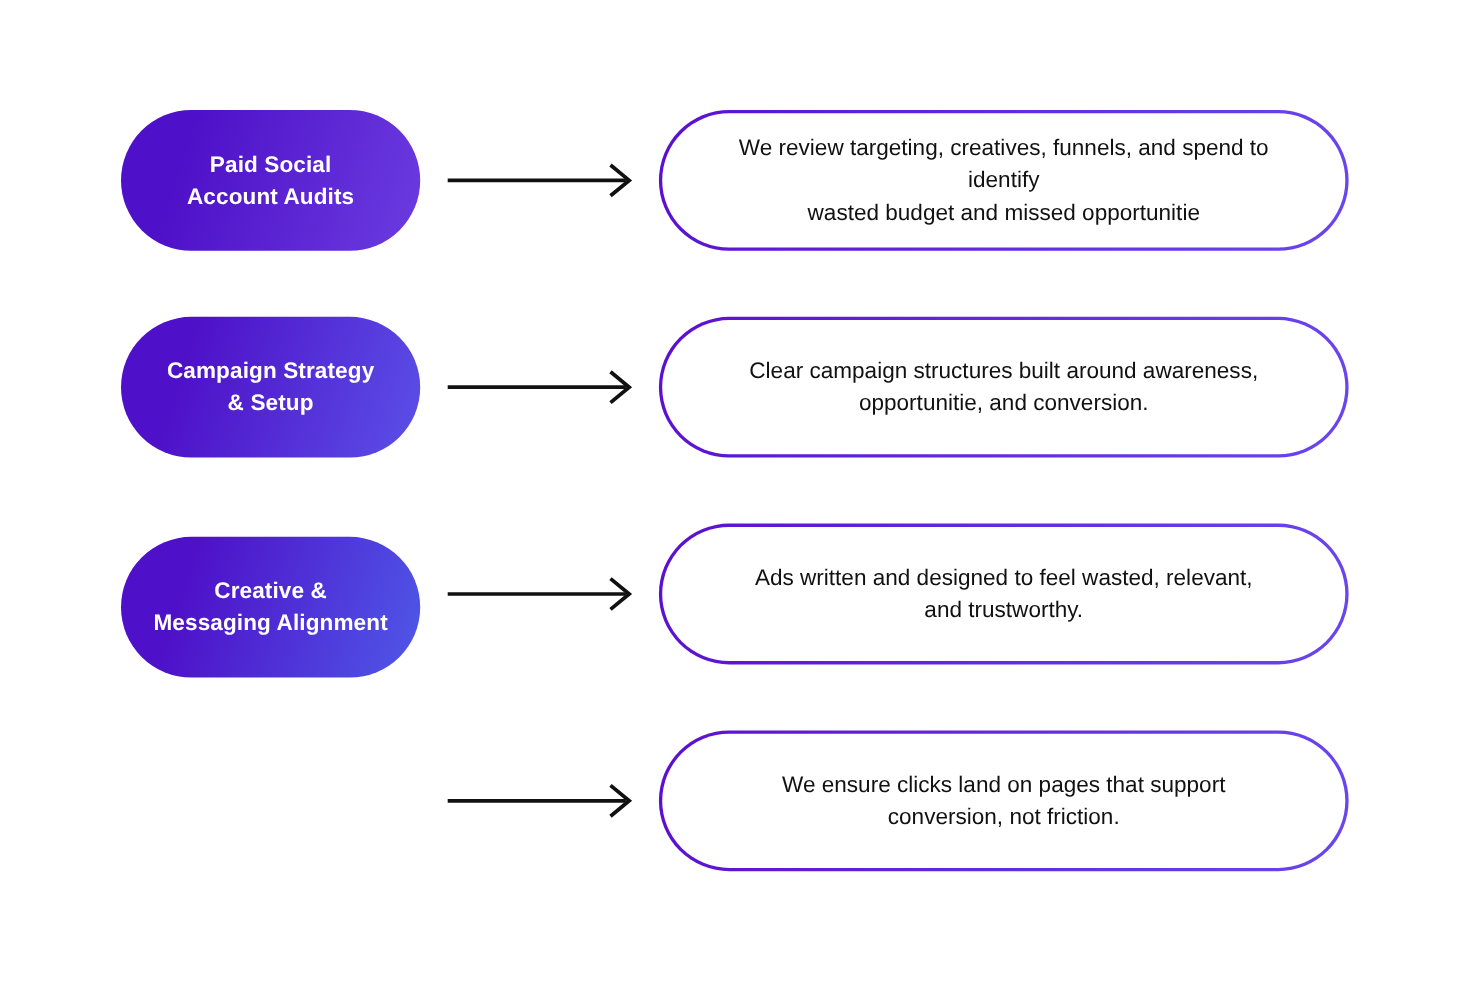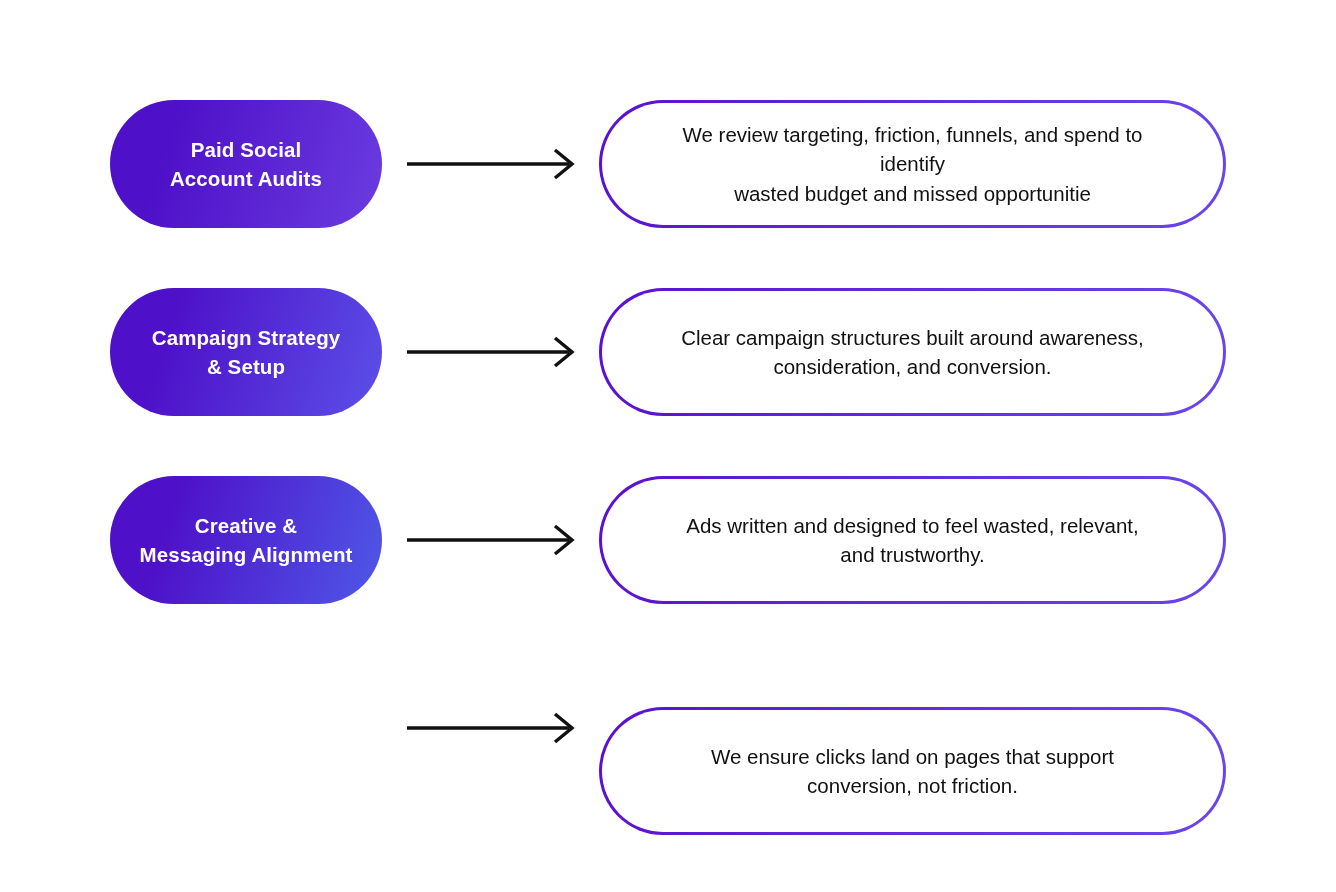--- a/index.html
+++ b/index.html
@@ -108,21 +108,21 @@
 
     <div class="arrow">
       <svg width="175" height="40" viewBox="0 0 175 40" aria-hidden="true">
         <line x1="2" y1="20" x2="164" y2="20" stroke="#111111" stroke-width="3.4" stroke-linecap="butt"></line>
         <polyline points="150,6 167,20 150,34" fill="none" stroke="#111111" stroke-width="3.4" stroke-linecap="butt" stroke-linejoin="miter"></polyline>
       </svg>
     </div>
 
     <div class="desc-box" id="desc-0" style="background: linear-gradient(100deg, rgb(91, 15, 208) 0%, rgb(106, 70, 238) 100%);">
       <div class="desc-inner">
-        <span class="desc-text">We review targeting, friction, funnels, and spend to identify
+        <span class="desc-text">We review targeting, creatives, funnels, and spend to identify
 wasted budget and missed opportunitie</span>
       </div>
     </div>
   </div>
 
   <div class="row" style="top:288px;">
     <div class="pill" id="pill-1" style="background: linear-gradient(108deg, rgb(78, 16, 200) 0%, rgb(78, 16, 200) 22%, rgb(91, 80, 232) 100%); justify-content: center;">
       <span class="pill-label">Campaign Strategy
 &amp; Setup</span>
     </div>
@@ -130,27 +130,27 @@
     <div class="arrow">
       <svg width="175" height="40" viewBox="0 0 175 40" aria-hidden="true">
         <line x1="2" y1="20" x2="164" y2="20" stroke="#111111" stroke-width="3.4" stroke-linecap="butt"></line>
         <polyline points="150,6 167,20 150,34" fill="none" stroke="#111111" stroke-width="3.4" stroke-linecap="butt" stroke-linejoin="miter"></polyline>
       </svg>
     </div>
 
     <div class="desc-box" id="desc-1" style="background: linear-gradient(100deg, rgb(91, 15, 208) 0%, rgb(106, 70, 238) 100%);">
       <div class="desc-inner">
         <span class="desc-text">Clear campaign structures built around awareness,
-consideration, and conversion.</span>
+opportunitie, and conversion.</span>
       </div>
     </div>
   </div>
 
   <div class="row" style="top:476px;">
-    <div class="pill" id="pill-2" style="background: linear-gradient(108deg, rgb(78, 16, 200) 0%, rgb(78, 16, 200) 22%, rgb(79, 88, 232) 100%);">
+    <div class="pill" id="pill-2" style="background: linear-gradient(108deg, rgb(78, 16, 200) 0%, rgb(78, 16, 200) 22%, rgb(79, 88, 232) 100%); margin-top: 12px;">
       <span class="pill-label">Creative &amp;
 Messaging Alignment</span>
     </div>
 
     <div class="arrow">
       <svg width="175" height="40" viewBox="0 0 175 40" aria-hidden="true">
         <line x1="2" y1="20" x2="164" y2="20" stroke="#111111" stroke-width="3.4" stroke-linecap="butt"></line>
         <polyline points="150,6 167,20 150,34" fill="none" stroke="#111111" stroke-width="3.4" stroke-linecap="butt" stroke-linejoin="miter"></polyline>
       </svg>
     </div>
@@ -165,21 +165,21 @@
 
   <div class="row" style="top:664px;">
 
     <div class="arrow">
       <svg width="175" height="40" viewBox="0 0 175 40" aria-hidden="true">
         <line x1="2" y1="20" x2="164" y2="20" stroke="#111111" stroke-width="3.4" stroke-linecap="butt"></line>
         <polyline points="150,6 167,20 150,34" fill="none" stroke="#111111" stroke-width="3.4" stroke-linecap="butt" stroke-linejoin="miter"></polyline>
       </svg>
     </div>
 
-    <div class="desc-box" id="desc-3" style="background: linear-gradient(100deg, rgb(91, 15, 208) 0%, rgb(106, 70, 238) 100%); margin-top: 43px;">
+    <div class="desc-box" id="desc-3" style="background: linear-gradient(100deg, rgb(91, 15, 208) 0%, rgb(106, 70, 238) 100%);">
       <div class="desc-inner">
         <span class="desc-text">We ensure clicks land on pages that support
 conversion, not friction.</span>
       </div>
     </div>
   </div>
 
 </div>
 
 </body></html>

